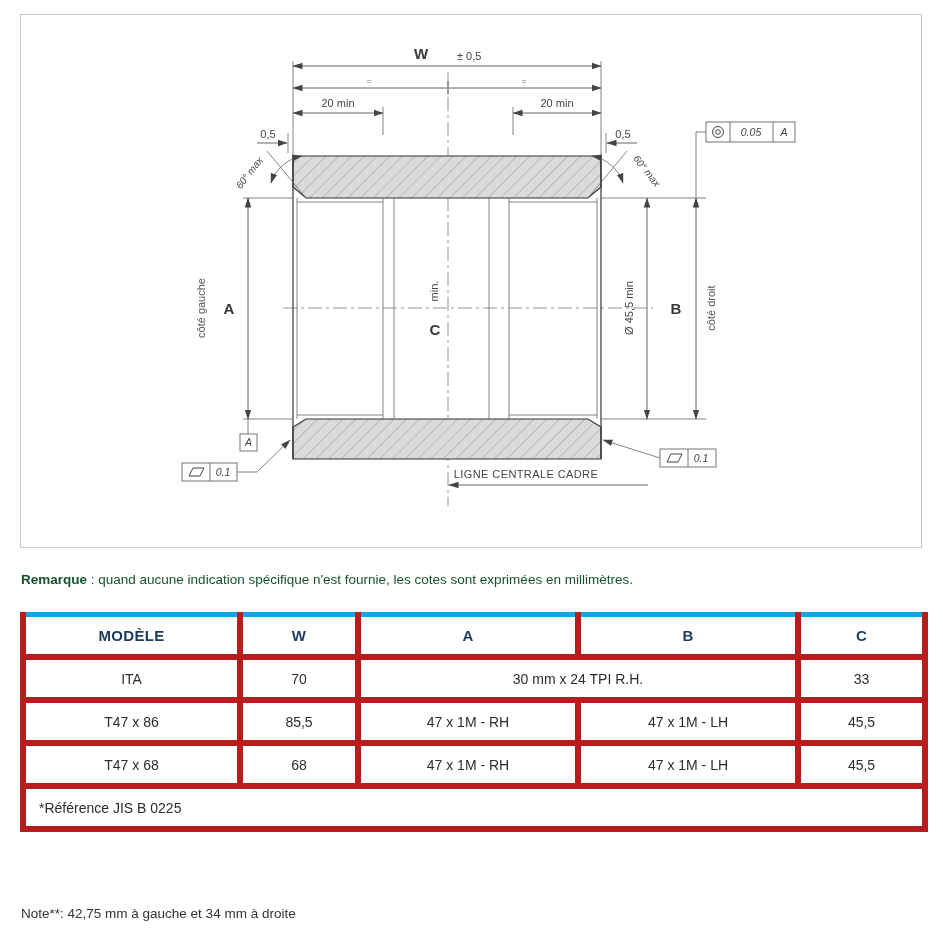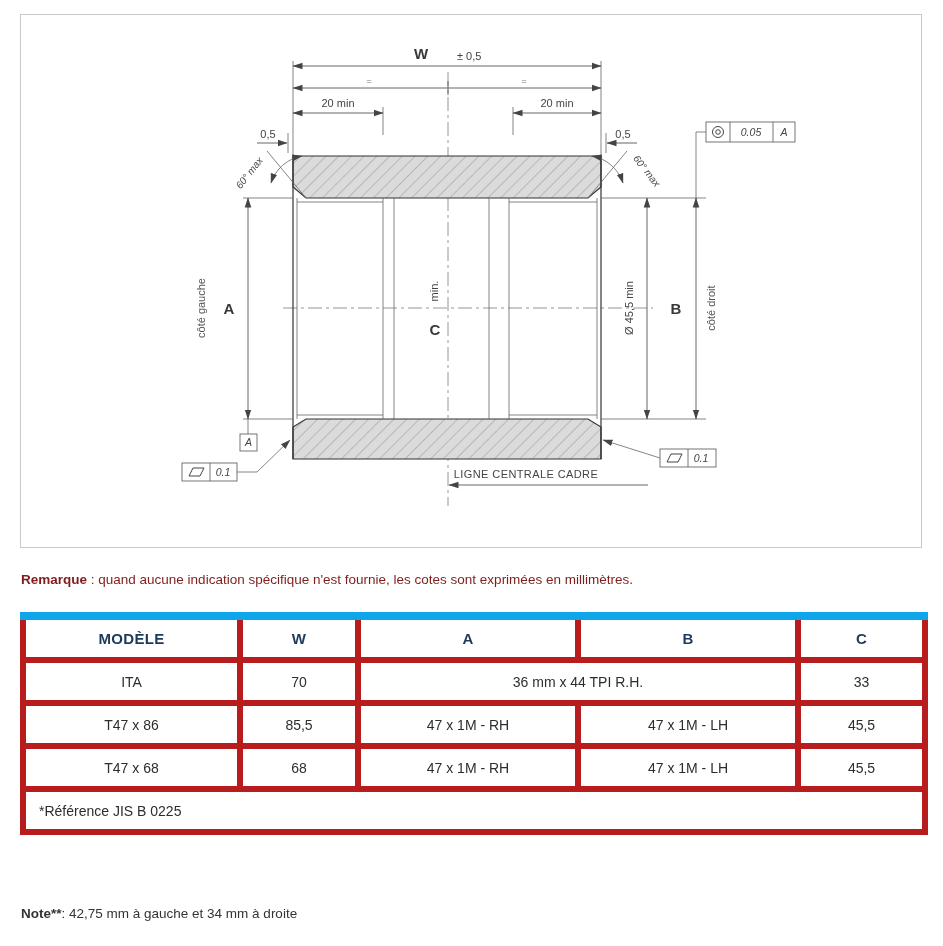--- a/index.html
+++ b/index.html
@@ -1,32 +1,32 @@
 <!DOCTYPE html>
 <html><head>
 <meta charset="utf-8">
 <style>
   html,body{margin:0;padding:0;background:#ffffff;width:943px;
     font-family:"Liberation Sans","DejaVu Sans",sans-serif;color:#333;}
   .page{width:943px;height:946px;position:relative;overflow:hidden;}
   .frame{position:absolute;left:20px;top:14px;width:900px;height:532px;
     border:1px solid #c9c9c9;background:#fff;}
   .frame svg{display:block;}
-  .remark{position:absolute;left:21px;top:558px;font-size:13.5px;color:#7f1d1d;}
+  .remark{position:absolute;left:21px;top:558px;font-size:13.5px;color:#14532d;}
   .remark b{font-weight:700;}
   .spec-table{position:absolute;left:20px;top:612px;width:902px;border-collapse:collapse;
     table-layout:fixed;font-size:14px;color:#2d2d2d;}
   .spec-table th{color:#1c3a5c;font-weight:700;font-size:15px;letter-spacing:.3px;}
   .spec-table th,.spec-table td{border:6px solid #b91c1c;text-align:center;height:37px;
     padding:0 6px;background:#fff;}
-  .spec-table thead tr{border-top:8px solid #0ea5e9;}
+  .spec-table thead tr{border-top:5px solid #0ea5e9;}
   .spec-table thead th{border-top:2px solid #3a3a3a;border-bottom:2px solid #3a3a3a;}
   .spec-table td.footer-cell{text-align:left;padding-left:13px;font-size:14px;}
   .note{position:absolute;left:21px;top:892px;font-size:13.5px;color:#333;}
-  .note b{font-weight:700;margin-top:25px;}
+  .note b{font-weight:400;margin-top:25px;}
   
   text{font-family:"Liberation Sans","DejaVu Sans",sans-serif;fill:#3d3d3d;}
   .dim{font-size:11px;fill:#444;}
   .dim-it{font-size:10px;font-style:italic;fill:#444;}
   .big{font-size:15px;font-weight:600;fill:#383838;}
   .side{font-size:11px;fill:#555;}
   .tol{font-size:10.5px;font-style:italic;fill:#444;}
   .eq{font-size:9px;font-style:italic;fill:#777;}
 </style>
 </head>
@@ -204,21 +204,21 @@
         <th>W</th>
         <th>A</th>
         <th>B</th>
         <th>C</th>
       </tr>
     </thead>
     <tbody>
       <tr>
         <td>ITA</td>
         <td>70</td>
-        <td colspan="2">36 mm x 44 TPI R.H.</td>
+        <td colspan="2">30 mm x 24 TPI R.H.</td>
         <td>33</td>
       </tr>
       <tr>
         <td>T47 x 86</td>
         <td>85,5</td>
         <td>47 x 1M - RH</td>
         <td>47 x 1M - LH</td>
         <td>45,5</td>
       </tr>
       <tr>

